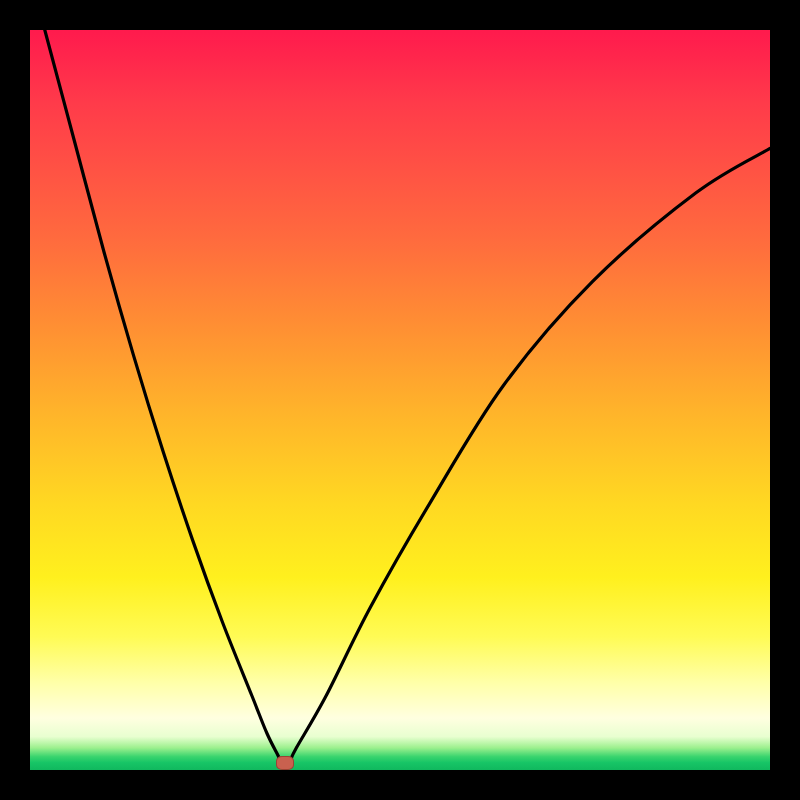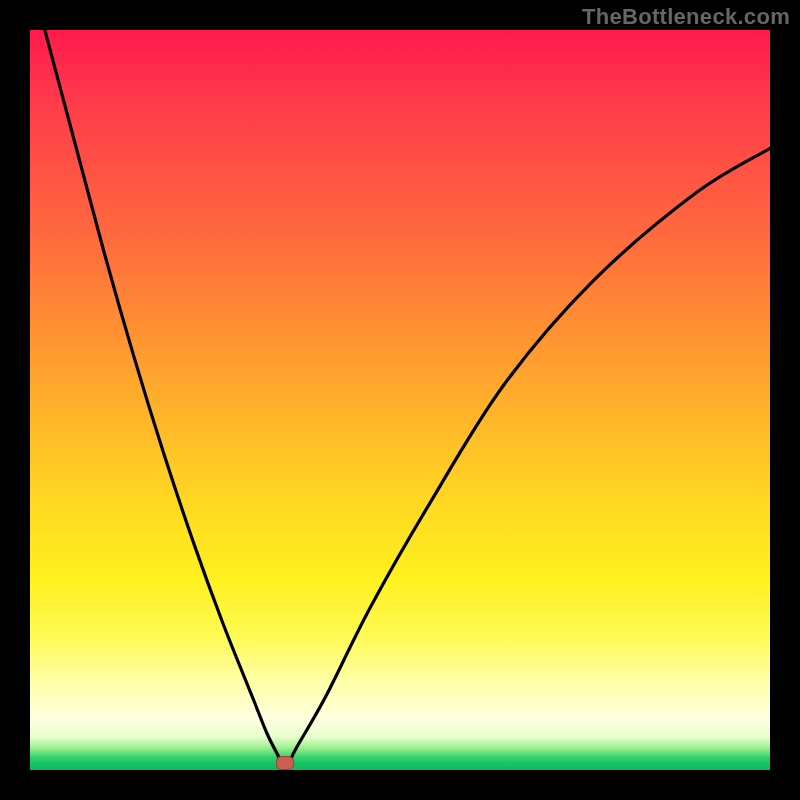--- a/index.html
+++ b/index.html
@@ -71,21 +71,20 @@
     border-radius: 6px / 5px;
     background: #c9614f;
     border: 1px solid #9a4435;
     transform: translate(-50%, -50%);
   }
 </style>
 </head>
 <body>
 
 <div class="frame">
-  <div class="watermark">TheBottleneck.com</div>
 
   <div class="plot">
     <div class="gradient"></div>
     <svg class="curve" viewBox="0 0 740 740" preserveAspectRatio="none">
       <path id="curve-path" fill="none" stroke="#000" stroke-width="3.2" stroke-linecap="round" stroke-linejoin="round" d="M 14.8,0 C 19.733333333333334,18.5 34.53333333333333,74 44.4,111 C 54.266666666666666,148 64.13333333333333,186.23333333333335 74,222 C 83.86666666666667,257.76666666666665 93.73333333333335,292.29999999999995 103.60000000000001,325.59999999999997 C 113.46666666666667,358.9 123.33333333333331,390.9666666666667 133.2,421.8 C 143.06666666666666,452.6333333333333 152.93333333333334,482.23333333333335 162.8,510.6 C 172.66666666666669,538.9666666666667 182.53333333333333,566.1 192.4,592 C 202.26666666666668,617.9 214.6,647.5 222,666 C 229.4,684.5 232.48333333333335,693.1333333333333 236.8,703 C 241.11666666666667,712.8666666666667 245.43333333333334,720.2666666666667 247.9,725.2 C 250.36666666666667,730.1333333333334 250.3666666666667,731.3666666666667 251.60000000000002,732.6 C 252.83333333333334,733.8333333333334 254.06666666666666,732.6 255.29999999999998,732.6 C 256.5333333333333,732.6 257.15,735.0666666666667 259,732.6 C 260.85,730.1333333333333 260.2333333333333,728.9 266.4,717.8 C 272.56666666666666,706.6999999999999 283.66666666666663,689.4333333333333 296,666 C 308.33333333333337,642.5666666666667 323.1333333333334,609.2666666666667 340.40000000000003,577.2 C 357.6666666666667,545.1333333333334 377.40000000000003,510.6 399.6,473.6 C 421.8,436.6 446.4666666666667,392.2 473.6,355.2 C 500.73333333333335,318.2 530.3333333333333,283.66666666666663 562.4,251.59999999999997 C 594.4666666666667,219.5333333333333 636.4,184.99999999999994 666,162.79999999999995 C 695.6,140.59999999999997 727.6666666666666,125.79999999999997 740,118.39999999999998"></path>
     </svg>
     <div id="marker" class="dot" style="left: 255.3px; top: 732.6px; background: rgb(201, 97, 79);"></div>
   </div>
 </div>
 

